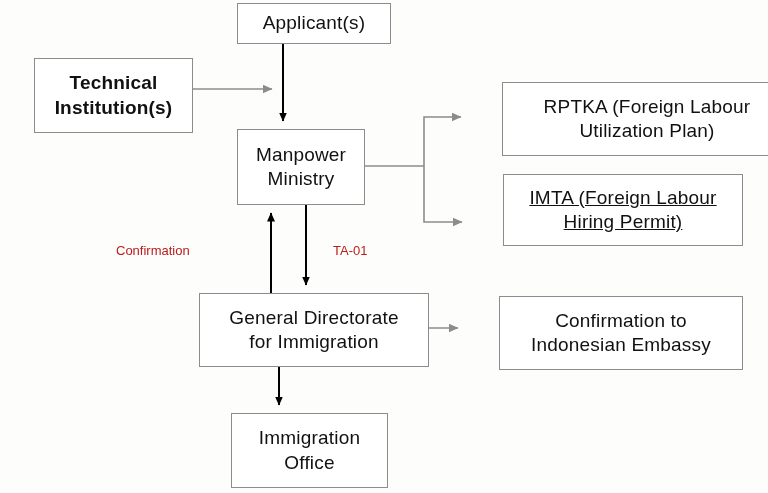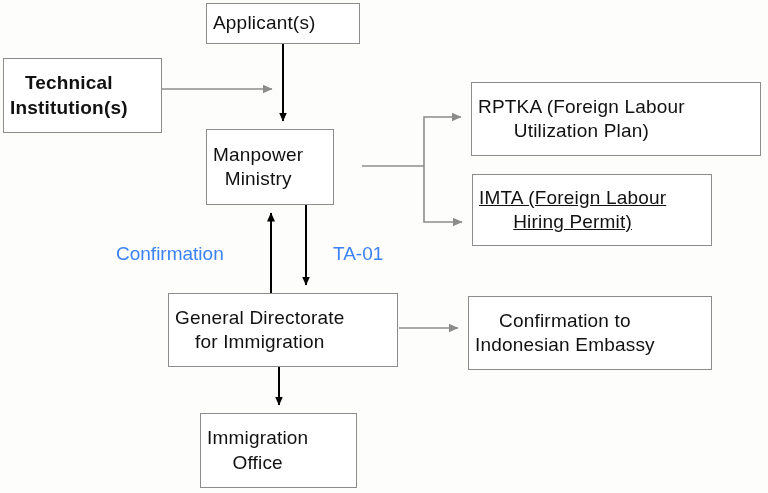--- a/index.html
+++ b/index.html
@@ -27,37 +27,38 @@
     height: 493px;
     pointer-events: none;
   }
   .node {
     position: absolute;
     box-sizing: border-box;
     background: #ffffff;
     border: 1.5px solid #8c8c8c;
     display: flex;
     align-items: center;
-    justify-content: flex-start;
+    justify-content: center;
     text-align: center;
     color: #111111;
     font-size: 19px;
     line-height: 1.28;
     letter-spacing: 0.01em;
     padding: 2px 6px;
     z-index: 2;
+    margin-left: 31px;
   }
   .node-label {
     display: block;
     white-space: pre-line;
   }
   .edge-label {
     position: absolute;
-    color: #3b82f6;
-    font-size: 19px;
+    color: #b91c1c;
+    font-size: 13px;
     line-height: 1.2;
     white-space: nowrap;
     z-index: 3;
   }
 </style>
 </head>
 <body>
 
 <div id="canvas">
 

